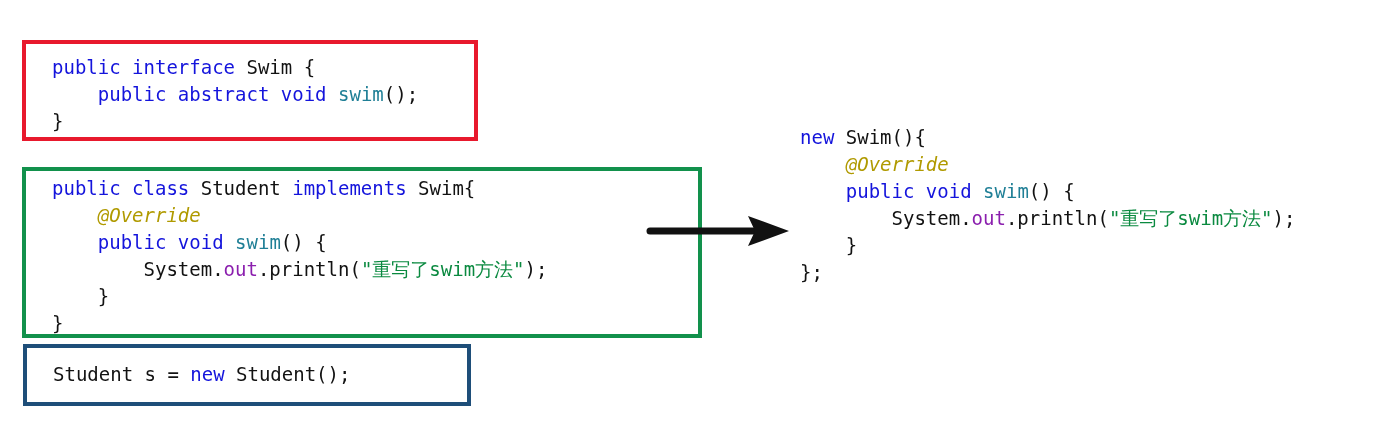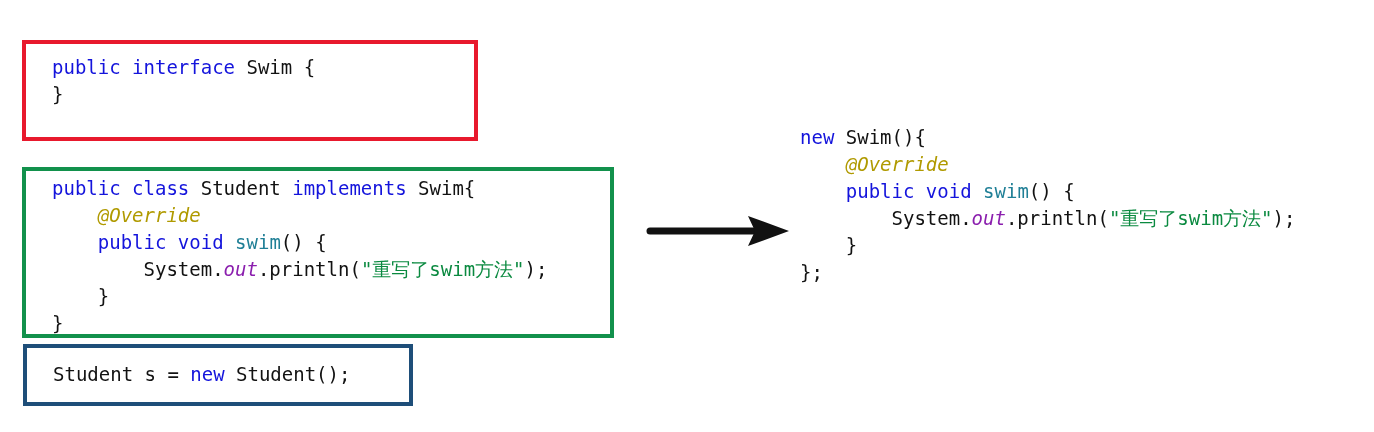--- a/index.html
+++ b/index.html
@@ -29,54 +29,54 @@
     background: #ffffff;
   }
   .box-red {
     left: 22px; top: 40px;
     width: 456px; height: 101px;
     border: 4px solid var(--box_red);
     padding: 10px 0 0 26px;
   }
   .box-green {
     left: 22px; top: 167px;
-    width: 592px; height: 171px;
+    width: 680px; height: 171px;
     border: 4px solid var(--box_green);
     padding: 4px 0 0 26px;
   }
   .box-blue {
     left: 23px; top: 344px;
-    width: 390px; height: 62px;
+    width: 448px; height: 62px;
     border: 4px solid var(--box_blue);
     padding: 13px 0 0 26px;
   }
   .anon-code {
     position: absolute;
     left: 800px; top: 124px;
   }
   .arrow {
     position: absolute;
     left: 640px; top: 209px;
     color: var(--arrow);
   }
   
   .tok-k { color: var(--keyword); }
   .tok-p { color: var(--plain); }
   .tok-m { color: var(--method); }
   .tok-a { color: var(--annotation); font-style: italic; }
   .tok-s { color: var(--string); }
-  .tok-f { color: var(--field); font-style: italic; }
+  .tok-f { color: var(--field); }
 </style>
 </head>
 <body>
 
 <div class="canvas">
 
   <div class="code-box box-red">
-    <pre class="code"><div class="code-line"><span class="tok-k">public interface</span><span class="tok-p"> Swim {</span></div><div class="code-line"><span class="tok-p">}</span></div></pre>
+    <pre class="code"><div class="code-line"><span class="tok-k">public interface</span><span class="tok-p"> Swim {</span></div><div class="code-line"><span class="tok-p">    </span><span class="tok-k">public abstract void</span><span class="tok-p"> </span><span class="tok-m">swim</span><span class="tok-p">();</span></div><div class="code-line"><span class="tok-p">}</span></div></pre>
   </div>
 
   <div class="code-box box-green">
     <pre class="code"><div class="code-line"><span class="tok-k">public class</span><span class="tok-p"> Student </span><span class="tok-k">implements</span><span class="tok-p"> Swim{</span></div><div class="code-line"><span class="tok-p">    </span><span class="tok-a">@Override</span></div><div class="code-line"><span class="tok-p">    </span><span class="tok-k">public void</span><span class="tok-p"> </span><span class="tok-m">swim</span><span class="tok-p">() {</span></div><div class="code-line"><span class="tok-p">        System.</span><span class="tok-f">out</span><span class="tok-p">.println(</span><span class="tok-s">"重写了swim方法"</span><span class="tok-p">);</span></div><div class="code-line"><span class="tok-p">    }</span></div><div class="code-line"><span class="tok-p">}</span></div></pre>
   </div>
 
   <div class="code-box box-blue">
     <pre class="code"><div class="code-line"><span class="tok-p">Student s = </span><span class="tok-k">new</span><span class="tok-p"> Student();</span></div></pre>
   </div>
 

